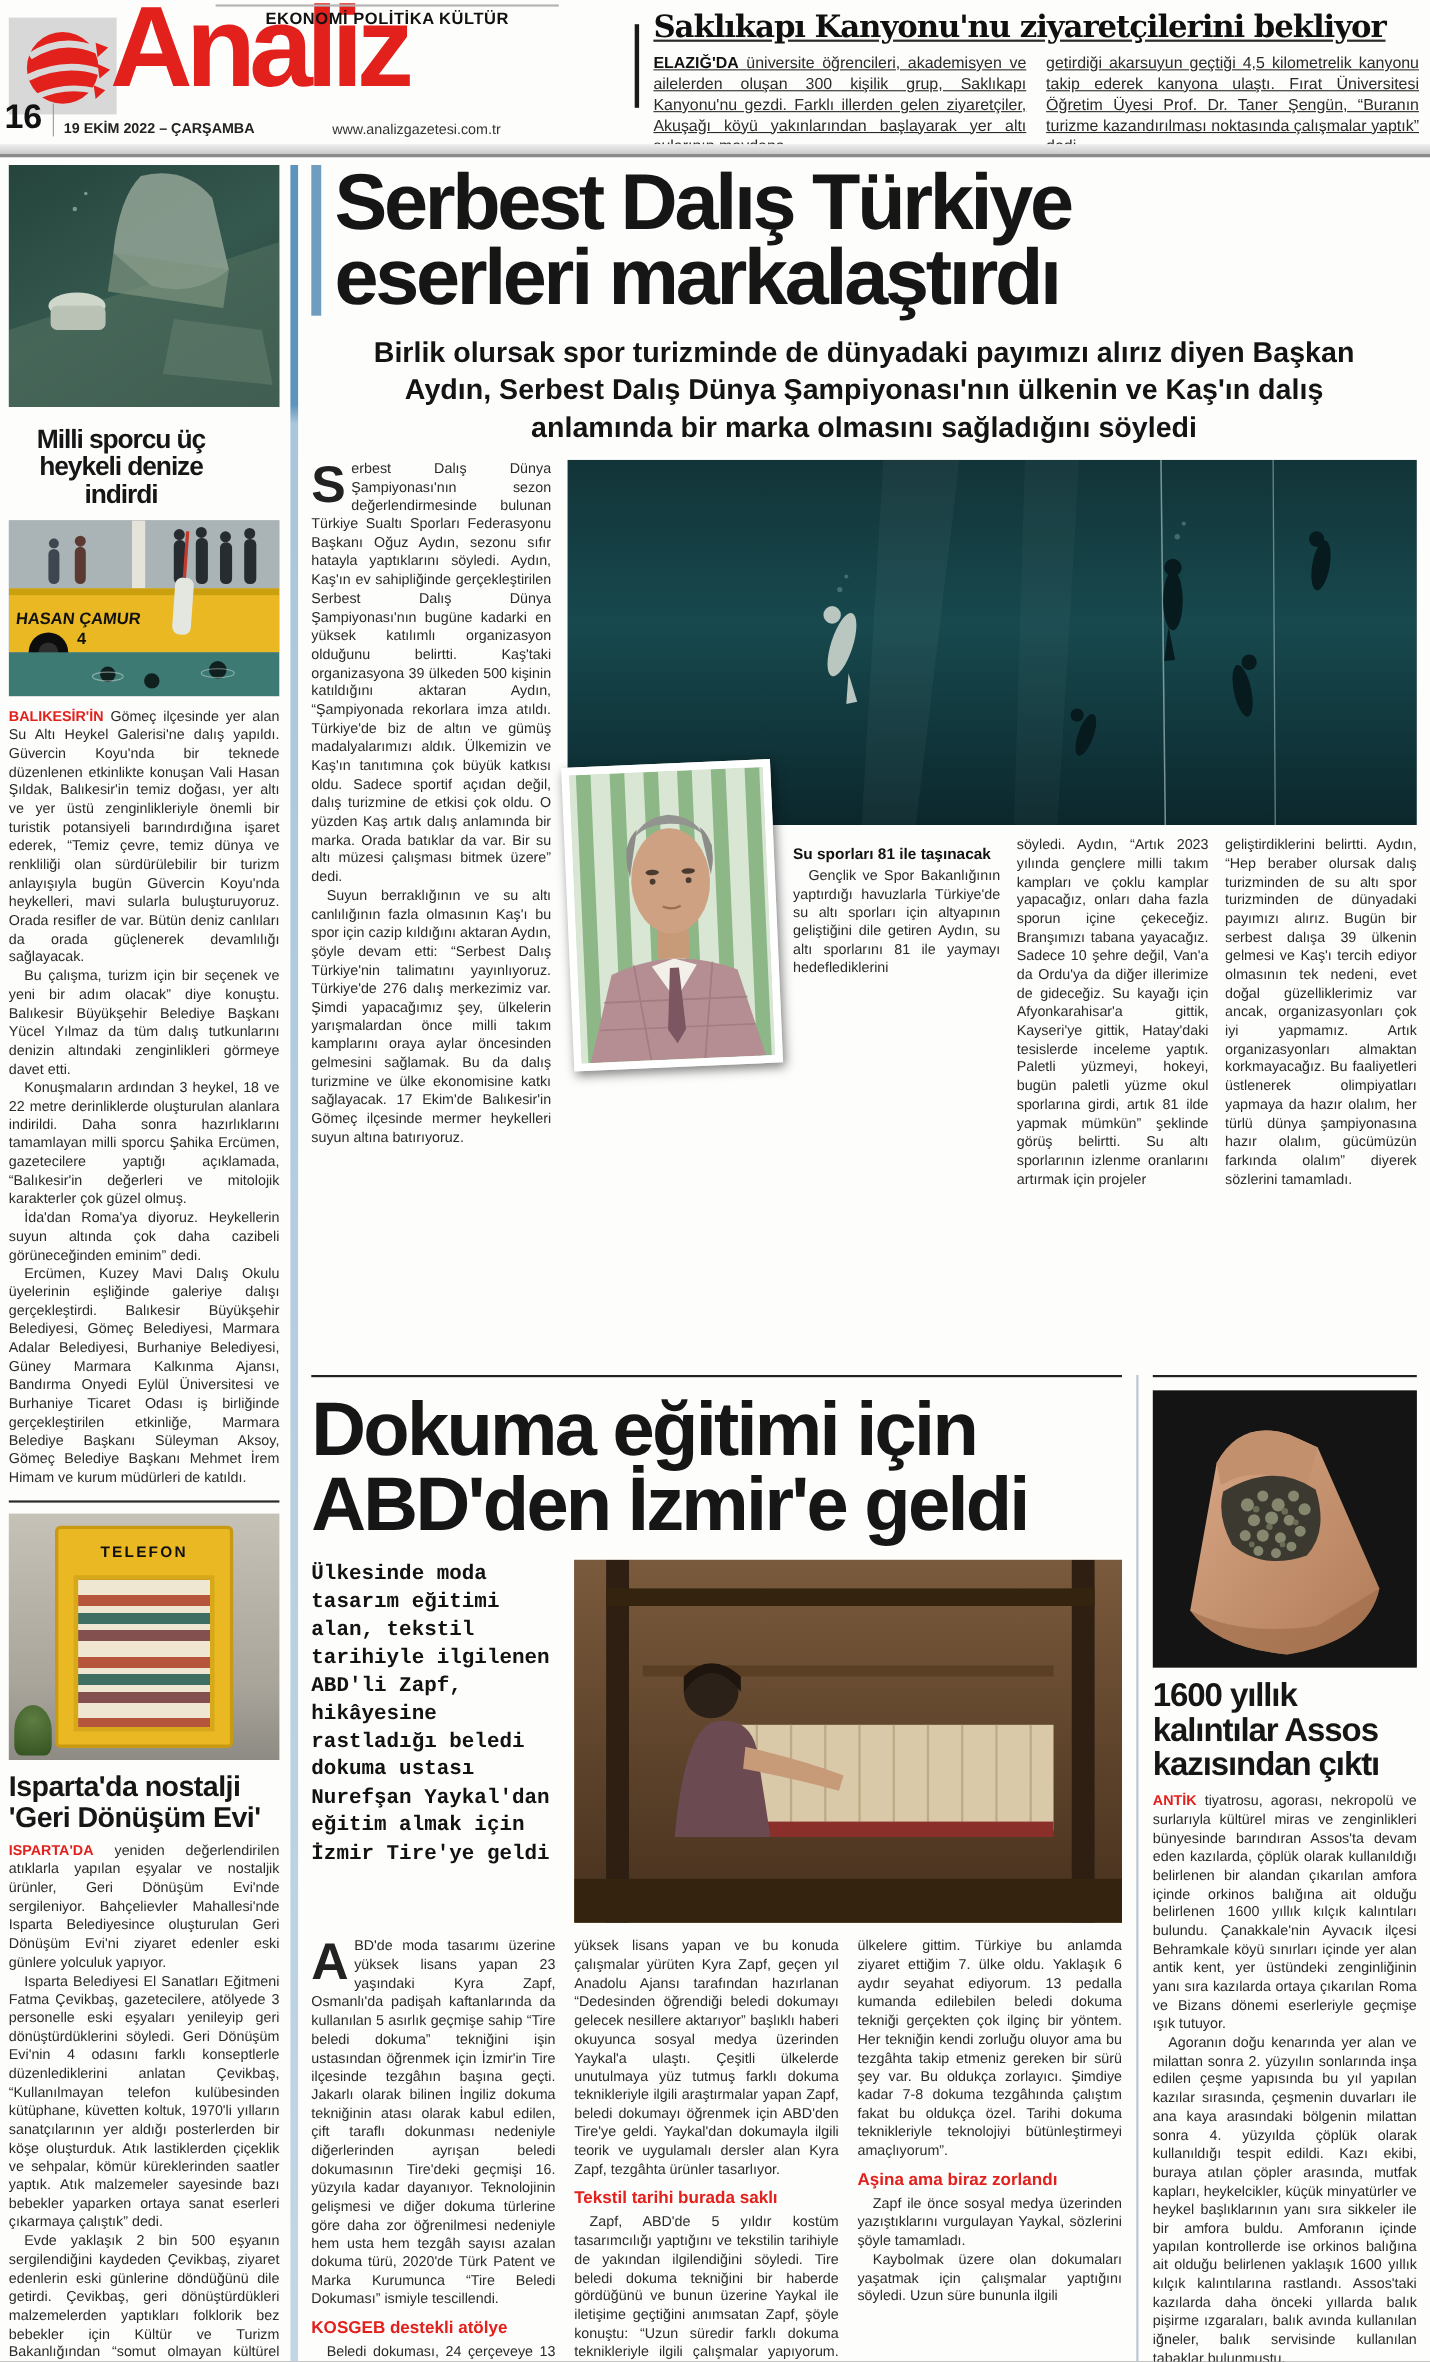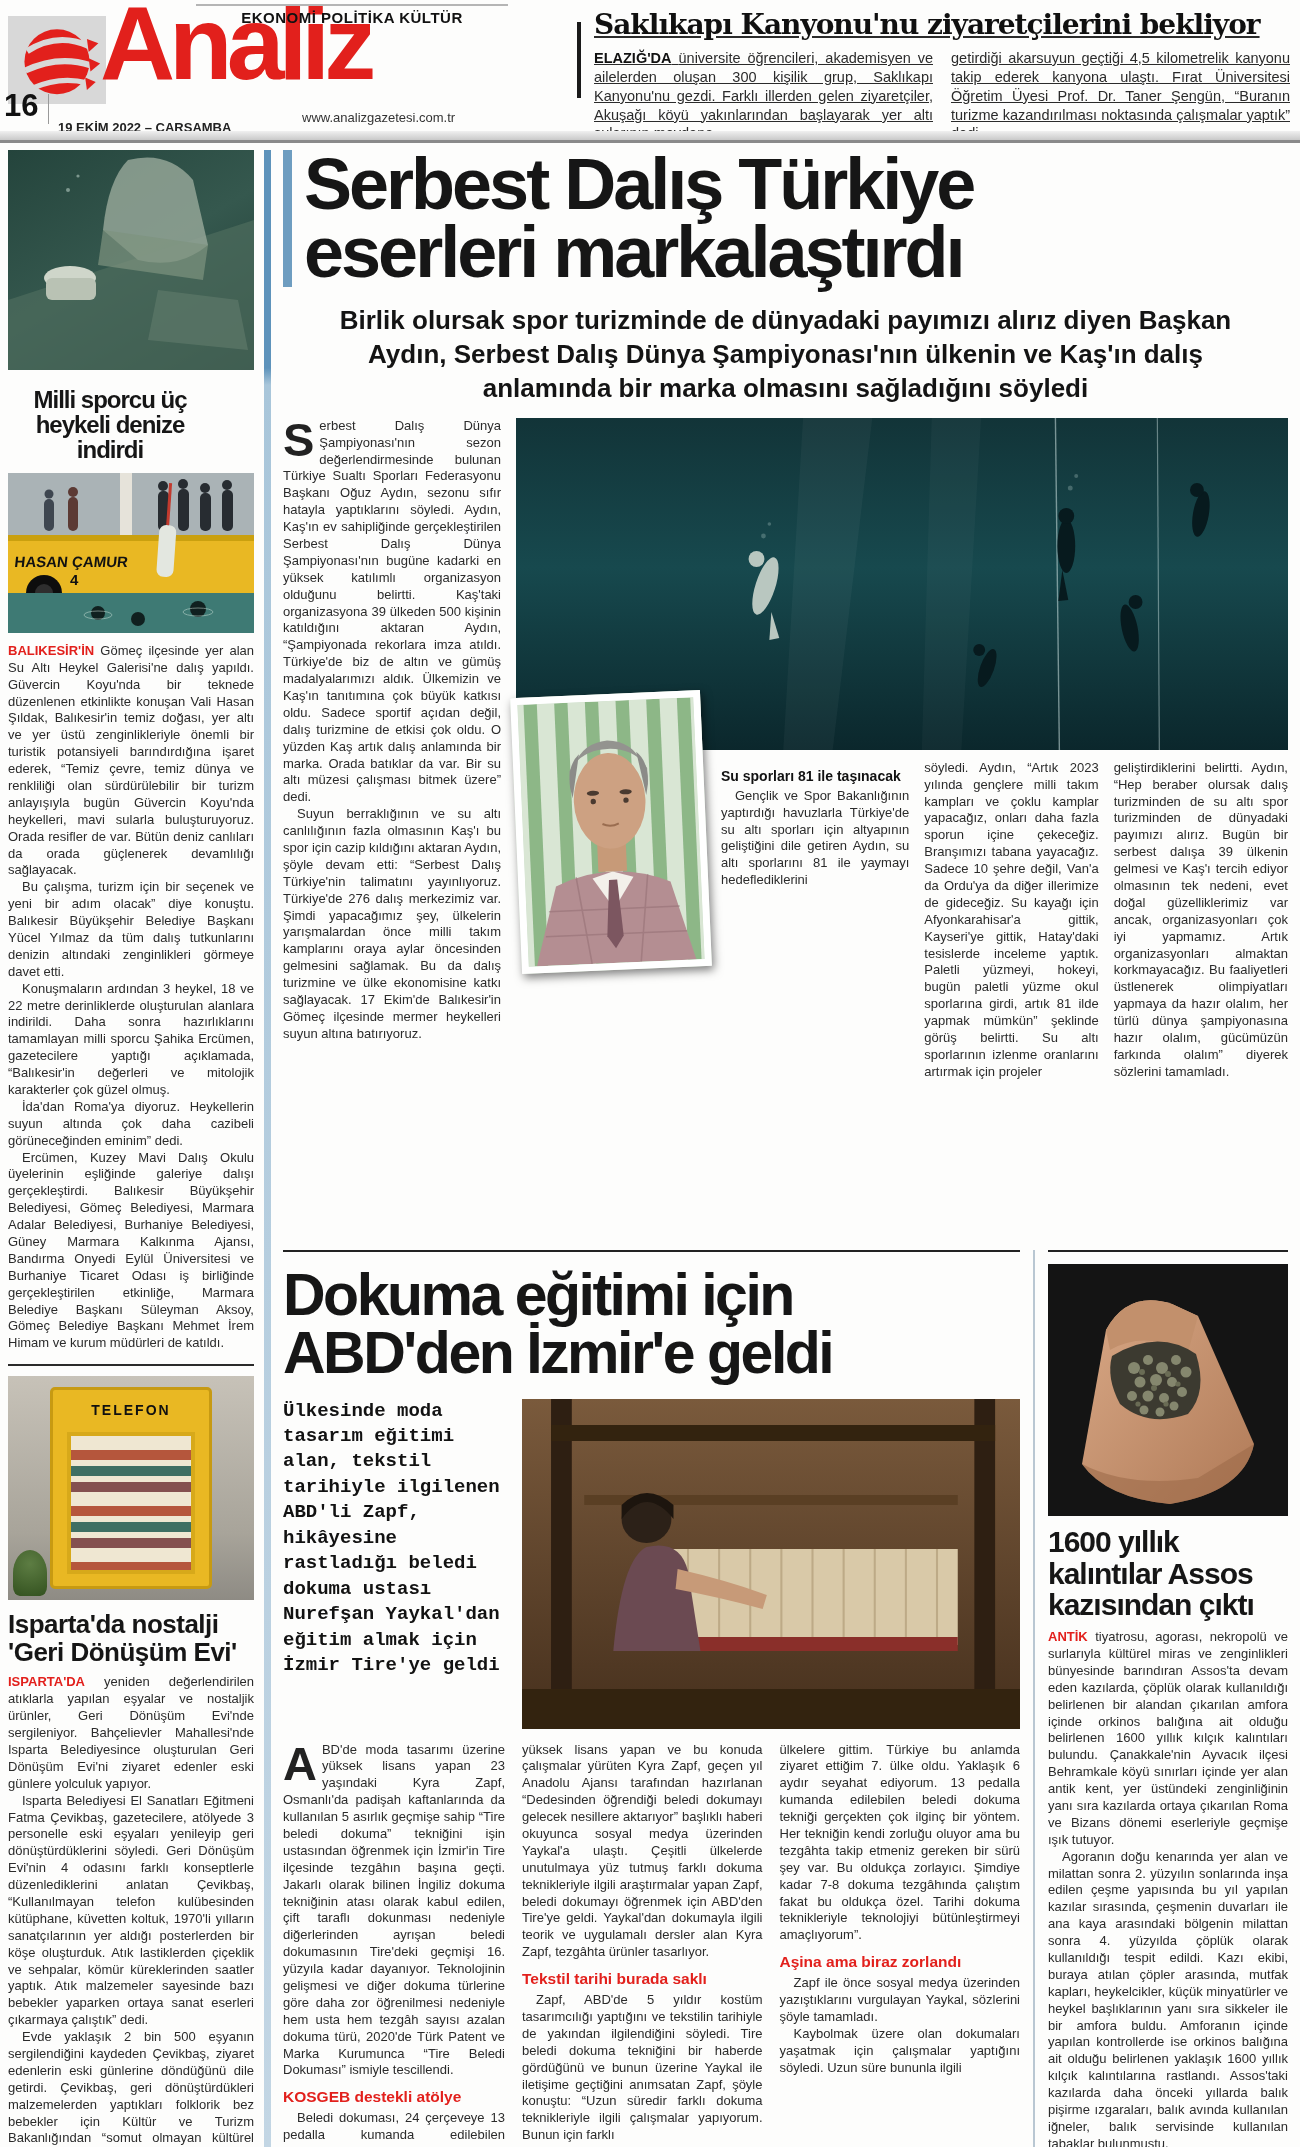--- a/index.html
+++ b/index.html
@@ -17,21 +17,21 @@
   .header{position:absolute; left:0; top:0; width:100%; height:146px;}
   .globe-box{position:absolute; left:8px; top:16px; width:98px; height:88px; background:#d8d8d8;}
   .globe-box svg{width:100%; height:100%;}
   .brand{position:absolute; left:100px; top:-14px; font-size:104px; font-weight:900;
     letter-spacing:-6px; color:var(--red); line-height:1.1; font-family:"Liberation Sans",sans-serif;}
   .tagline{position:absolute; left:196px; top:4px; width:312px; text-align:center;
     font-size:15px; font-weight:bold; color:#111; letter-spacing:.5px;
     border-top:2px solid #b5b5b5; padding-top:3px;}
   .folio-num{position:absolute; left:4px; top:88px; font-size:31px; font-weight:800; color:#111;}
   .folio-sep{position:absolute; left:48px; top:94px; width:1px; height:30px; background:#999;}
-  .folio-date{position:absolute; left:58px; top:120px; font-size:13px; font-weight:bold; color:#222;}
+  .folio-date{position:absolute; left:58px; top:109px; font-size:13px; font-weight:bold; color:#222;}
   .folio-site{position:absolute; left:302px; top:110px; font-size:13px; color:#333;}
   .header-vbar{position:absolute; left:577px; top:22px; width:4px; height:76px; background:#1a1a1a;}
   .top-story{position:absolute; left:594px; right:10px; top:8px;text-decoration:underline;}
   .top-story h3{font-family:"DejaVu Serif", serif; font-size:28px; letter-spacing:-1px;
     color:#101010; margin-bottom:8px;}
   .top-story-cols{display:flex; gap:18px;}
   .top-story-cols p{flex:1; font-size:14.5px; line-height:1.3; text-align:justify;}
   .lead-dark{font-weight:bold; color:#111;}
   .lead-red{font-weight:bold; color:var(--red);}
   .gray-band{position:absolute; left:0; right:0; top:131px; height:12px;
@@ -92,21 +92,21 @@
   .portrait svg{position:absolute; inset:0; width:100%; height:100%;}
   .mcol2{flex:1.08; min-width:0; overflow:hidden;}
   .mcol3{flex:1; min-width:0; overflow:hidden;}
   .mcol4{flex:1; min-width:0; overflow:hidden;}
 
   
   .bottom-row{display:flex; margin-top:10px;}
   .dokuma{flex:1; min-width:0; border-top:2px solid #222; padding-top:14px;}
   .vd2{width:2px; background:#b9c7d2; margin:0 13px; flex:none;}
   .assos{width:240px; flex:none; border-top:2px solid #222; padding-top:12px;}
-  .dokuma-head{font-size:59px; line-height:.99; letter-spacing:-2.5px;}
+  .dokuma-head{font-size:69px; line-height:.99; letter-spacing:-2.5px;}
   .dokuma-head span{display:block;}
   .dokuma-top{display:flex; gap:17px; margin-top:16px;font-family:Liberation Mono, monospace;}
   .dokuma-lede{width:222px; flex:none; font-size:19px; font-weight:bold; line-height:1.34; color:#121212;}
   .photo-loom{flex:1; height:330px; background:#6b4f35;}
   .dokuma-cols{display:flex; gap:17px; margin-top:13px;}
   .dcol1{width:222px; flex:none;}
   .dcol2,.dcol3{flex:1; min-width:0;}
   .photo-amphora{height:252px; margin-bottom:10px; background:#141414;}
   .assos-head{font-size:30px; line-height:1.06; letter-spacing:-1px; margin-bottom:8px;}
 </style>

